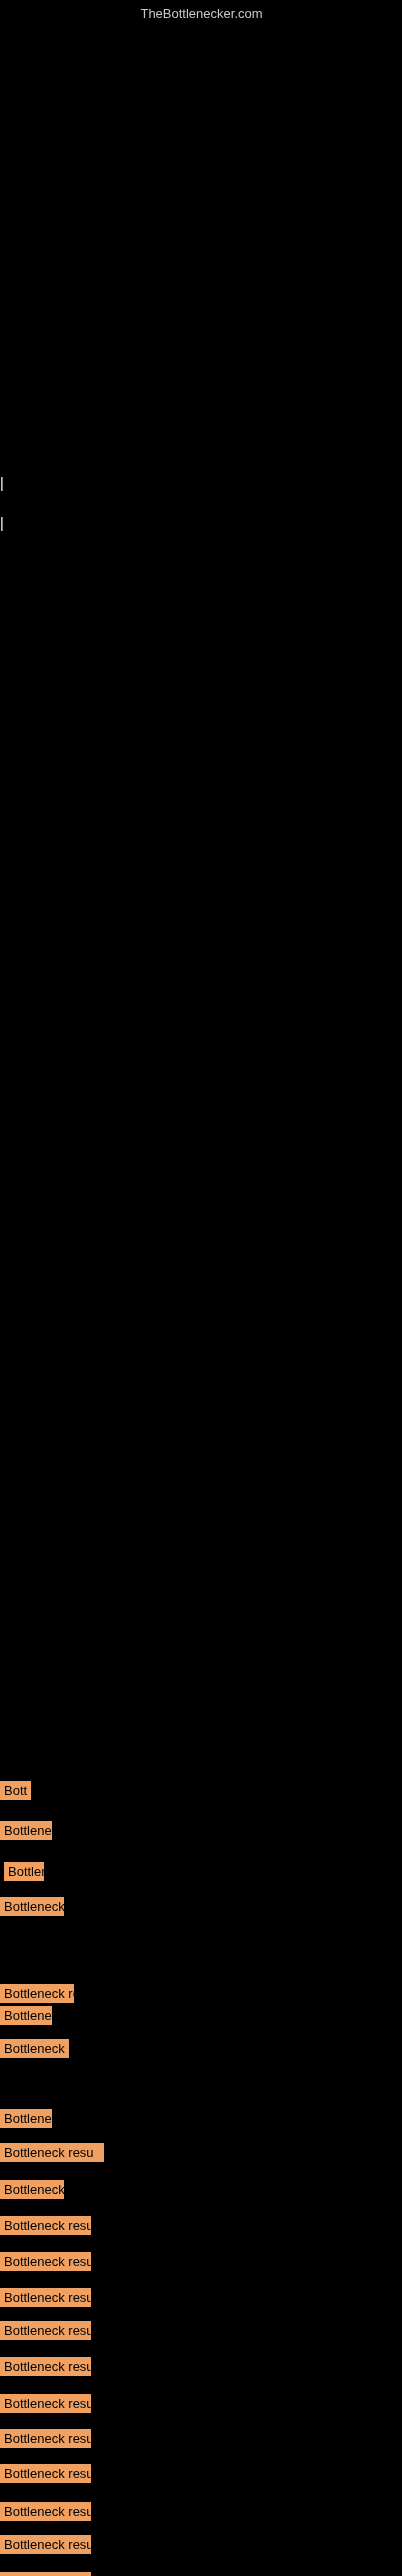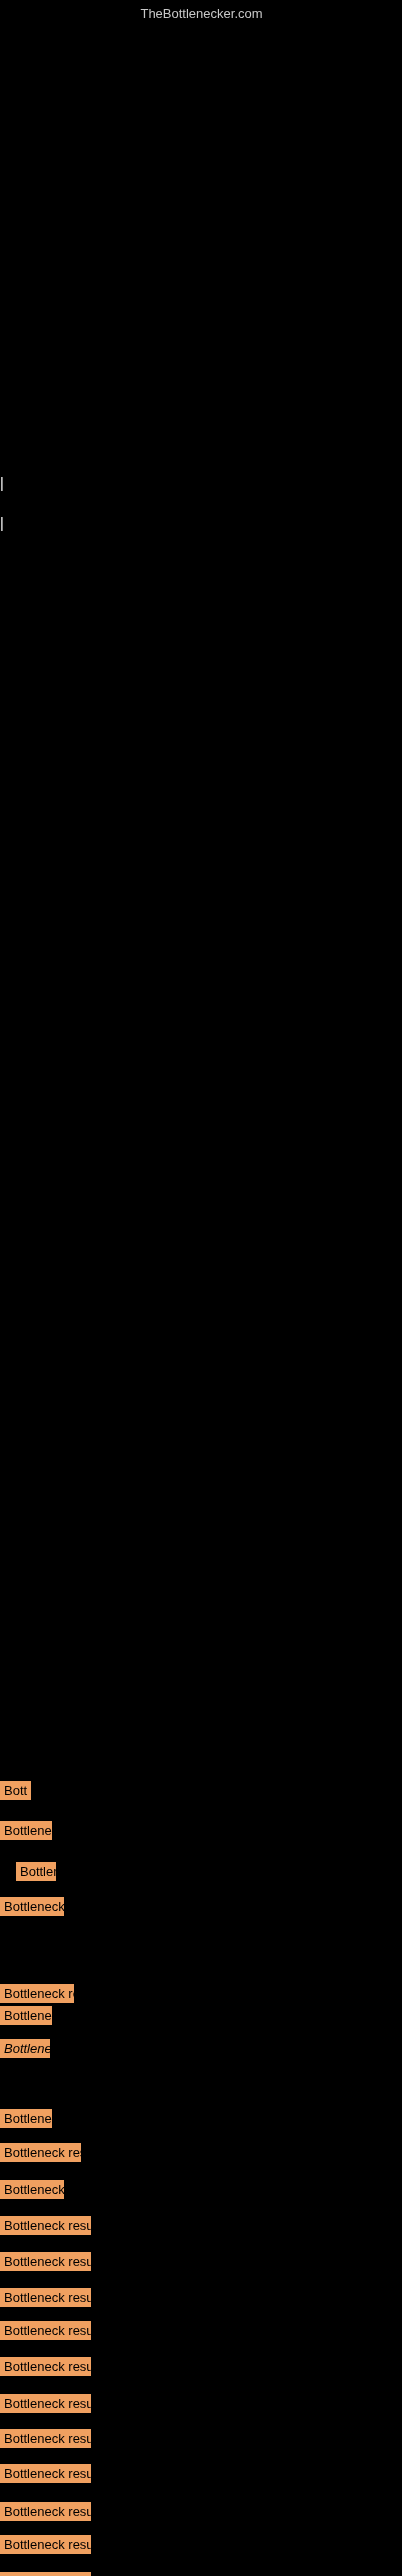--- a/index.html
+++ b/index.html
@@ -46,27 +46,27 @@
     }
   </style>
 </head>
 <body>
 
 <span class="site-title">TheBottlenecker.com</span>
 
 <div id="bottleneck-container">
     <div style="position: absolute; top: 1779px; left: 0px; padding: 1.6px 0px;"><span class="bottleneck-label" style="width: 31px; display: inline-block;">Bott</span></div>
     <div style="position: absolute; top: 1819px; left: 0px; padding: 1.6px 0px;"><span class="bottleneck-label" style="width: 52px; display: inline-block;">Bottleneck</span></div>
-    <div style="position: absolute; top: 1860px; left: 16px; padding: 1.6px 0px;"><span class="bottleneck-label" style="width: 40px; display: inline-block;">Bottlen</span></div>
+    <div style="position: absolute; top: 1860px; left: 4px; padding: 1.6px 0px;"><span class="bottleneck-label" style="width: 40px; display: inline-block;">Bottlen</span></div>
     <div style="position: absolute; top: 1895px; left: 0px; padding: 1.6px 0px;"><span class="bottleneck-label" style="width: 64px; display: inline-block;">Bottleneck r</span></div>
     <div style="position: absolute; top: 1964px; left: 0px; padding: 1.6px 0px;"><span class="bottleneck-label" style="width: 74px; display: inline-block; margin-top: 18px;">Bottleneck res</span></div>
     <div style="position: absolute; top: 2004px; left: 0px; padding: 1.6px 0px;"><span class="bottleneck-label" style="width: 52px; display: inline-block;">Bottleneck</span></div>
-    <div style="position: absolute; top: 2037px; left: 0px; padding: 1.6px 0px;"><span class="bottleneck-label" style="width: 50px; display: inline-block; font-style: italic;">Bottleneck re</span></div>
+    <div style="position: absolute; top: 2037px; left: 0px; padding: 1.6px 0px;"><span class="bottleneck-label" style="width: 69px; display: inline-block;">Bottleneck re</span></div>
     <div style="position: absolute; top: 2107px; left: 0px; padding: 1.6px 0px;"><span class="bottleneck-label" style="width: 52px; display: inline-block;">Bottleneck</span></div>
-    <div style="position: absolute; top: 2141px; left: 0px; padding: 1.6px 0px;"><span class="bottleneck-label" style="width: 81px; display: inline-block;">Bottleneck resu</span></div>
+    <div style="position: absolute; top: 2141px; left: 0px; padding: 1.6px 0px;"><span class="bottleneck-label" style="width: 104px; display: inline-block;">Bottleneck resu</span></div>
     <div style="position: absolute; top: 2178px; left: 0px; padding: 1.6px 0px;"><span class="bottleneck-label" style="width: 64px; display: inline-block;">Bottleneck r</span></div>
     <div style="position: absolute; top: 2214px; left: 0px; padding: 1.6px 0px;"><span class="bottleneck-label" style="width: 91px; display: inline-block;">Bottleneck result</span></div>
     <div style="position: absolute; top: 2250px; left: 0px; padding: 1.6px 0px;"><span class="bottleneck-label" style="width: 91px; display: inline-block;">Bottleneck result</span></div>
     <div style="position: absolute; top: 2286px; left: 0px; padding: 1.6px 0px;"><span class="bottleneck-label" style="width: 91px; display: inline-block;">Bottleneck result</span></div>
     <div style="position: absolute; top: 2319px; left: 0px; padding: 1.6px 0px;"><span class="bottleneck-label" style="width: 91px; display: inline-block;">Bottleneck result</span></div>
     <div style="position: absolute; top: 2355px; left: 0px; padding: 1.6px 0px;"><span class="bottleneck-label" style="width: 91px; display: inline-block;">Bottleneck result</span></div>
     <div style="position: absolute; top: 2392px; left: 0px; padding: 1.6px 0px;"><span class="bottleneck-label" style="width: 91px; display: inline-block;">Bottleneck result</span></div>
     <div style="position: absolute; top: 2427px; left: 0px; padding: 1.6px 0px;"><span class="bottleneck-label" style="width: 91px; display: inline-block;">Bottleneck result</span></div>
     <div style="position: absolute; top: 2462px; left: 0px; padding: 1.6px 0px;"><span class="bottleneck-label" style="width: 91px; display: inline-block;">Bottleneck result</span></div>
     <div style="position: absolute; top: 2500px; left: 0px; padding: 1.6px 0px;"><span class="bottleneck-label" style="width: 91px; display: inline-block;">Bottleneck result</span></div>

